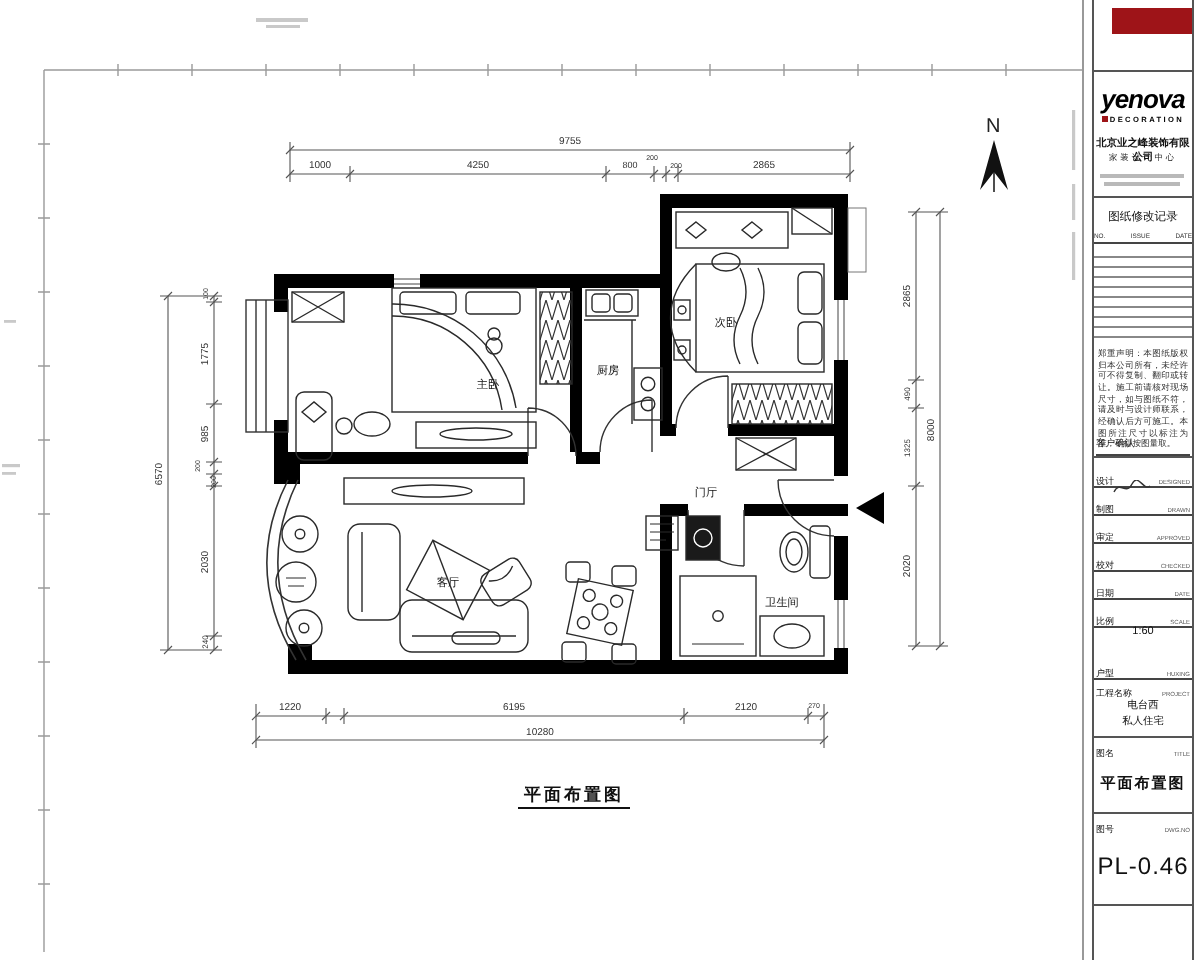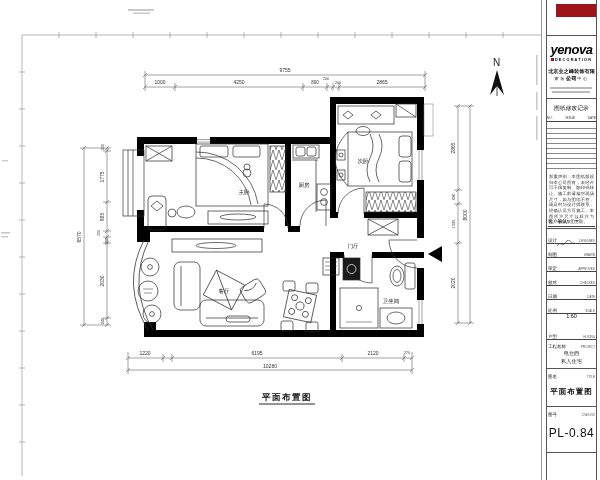--- a/index.html
+++ b/index.html
@@ -379,17 +379,17 @@
     <span class="cn">图名</span>
     <span class="en">TITLE</span>
   </div>
   <div class="val-center title-val">平面布置图</div>
   <div class="h" style="top:406px;"></div>
 
   <div class="tr lab" style="top:407px;border-bottom:none;">
     <span class="cn">图号</span>
     <span class="en">DWG.NO</span>
   </div>
-  <div class="val-center dwg-val">PL-0.84</div>
+  <div class="val-center dwg-val">PL-0.46</div>
   <div class="h" style="top:452px;"></div>
 </div>
 
 </div>
 
 </body></html>

